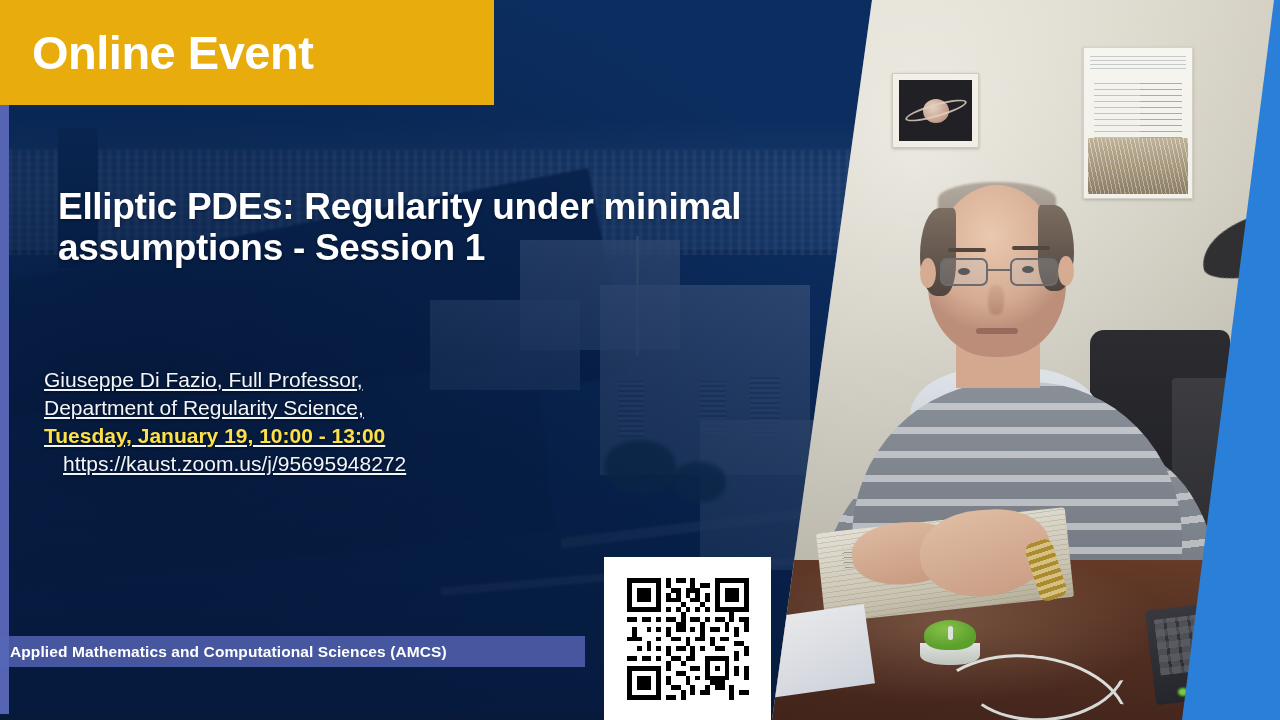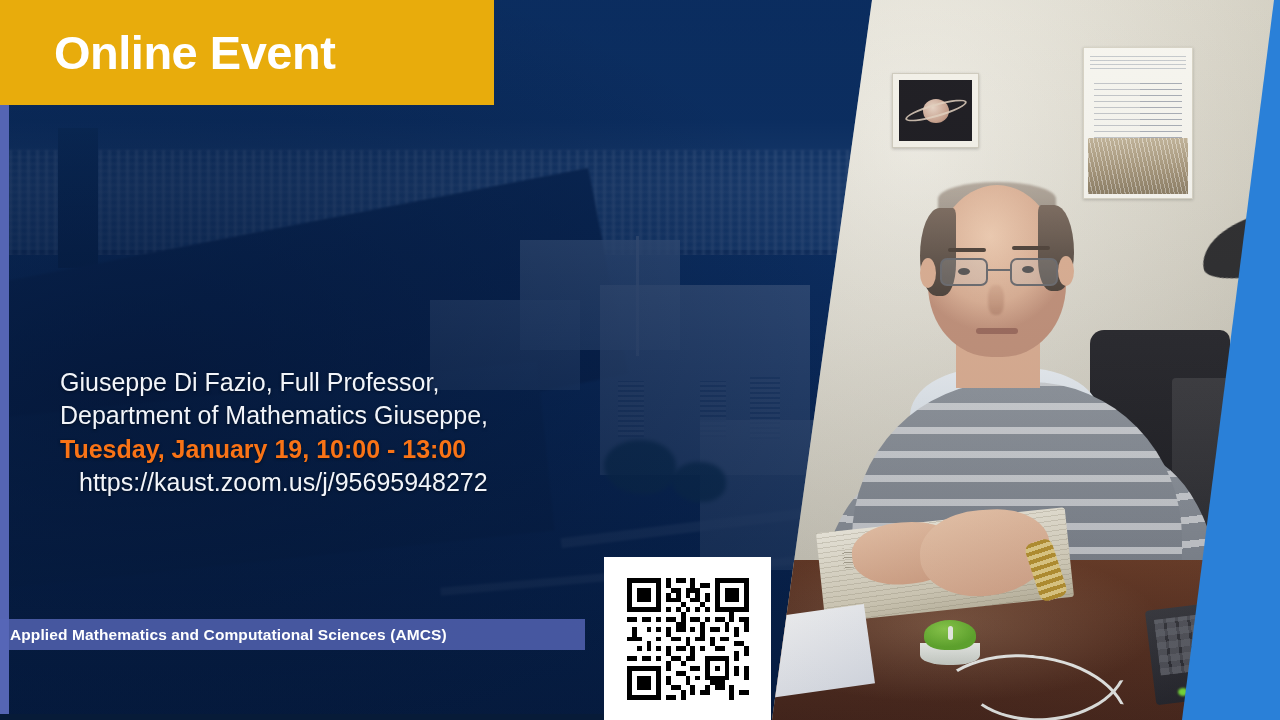--- a/index.html
+++ b/index.html
@@ -71,44 +71,45 @@
   
   .left-strip{ position:absolute; left:0; top:105px; width:9px; height:615px; background:#5565b4; }
 
   
   .gold-banner{
     position:absolute; left:0; top:0; width:494px; height:105px;
     background:#e8ac0c; display:flex; align-items:center;
   }
   .gold-banner .txt{
     color:#ffffff; font-size:47px; font-weight:bold; letter-spacing:-0.5px;
-    padding-left:54px; line-height:1;
+    padding-left:32px; line-height:1;
   }
 
   
   .title{
     position:absolute; left:58px; top:187px; width:690px;
     color:#fff; font-size:37px; font-weight:bold; line-height:1.10;
     letter-spacing:-0.3px; text-shadow:0 1px 3px rgba(0,0,0,.45);
   }
   .speaker{
-    position:absolute; left:60px; top:366px; width:600px;
-    color:#f2f5fa; font-size:25px; line-height:1.33;
+    position:absolute; left:44px; top:366px; width:600px;
+    color:#f2f5fa; font-size:21px; line-height:1.33;
     text-shadow:0 1px 3px rgba(0,0,0,.5);
-  }
-  .speaker .when{ font-weight:bold; color:#f97316; }
+    text-decoration:underline;
+  }
+  .speaker .when{ font-weight:bold; color:#fde047; }
   .speaker .link{ color:#f2f5fa;margin-left:19px; }
 
   
   .tag{
     position:absolute; color:#fff; font-weight:bold; font-size:15.5px;
     background:rgba(86,102,184,.80); display:flex; align-items:center;
     padding-left:10px; letter-spacing:.1px;
   }
-  .tag-amcs{ left:0; top:619px; width:585px; height:31px; }
+  .tag-amcs{ left:0; top:636px; width:585px; height:31px; }
   .tag-course{ left:0; top:652px; width:200px; height:31px; }
 
   
   .qr-card{
     position:absolute; left:604px; top:557px; width:167px; height:163px;
     background:#fff; display:flex; align-items:center; justify-content:center;
   }
   .qr-card svg{ display:block; }
 
   
@@ -336,24 +337,25 @@
     <div class="bg-tint"></div>
     <div class="bg-vig"></div>
   </div>
 
   <div class="left-strip"></div>
 
   <div class="gold-banner">
     <div class="txt">Online Event</div>
   </div>
 
+  <div class="title">Elliptic PDEs: Regularity under minimal assumptions - Session 1</div>
 
   <div class="speaker">
     <div>Giuseppe Di Fazio, Full Professor,</div>
-    <div>Department of Mathematics Giuseppe,</div>
+    <div>Department of Regularity Science,</div>
     <div class="when">Tuesday, January 19, 10:00 - 13:00</div>
     <div class="link">https://kaust.zoom.us/j/95695948272</div>
   </div>
 
   <div class="tag tag-amcs">
     <span>Applied Mathematics and Computational Sciences (AMCS)</span>
   </div>
 
   <div class="qr-card">
     <svg width="122" height="122" viewBox="0 0 25 25" shape-rendering="crispEdges">

